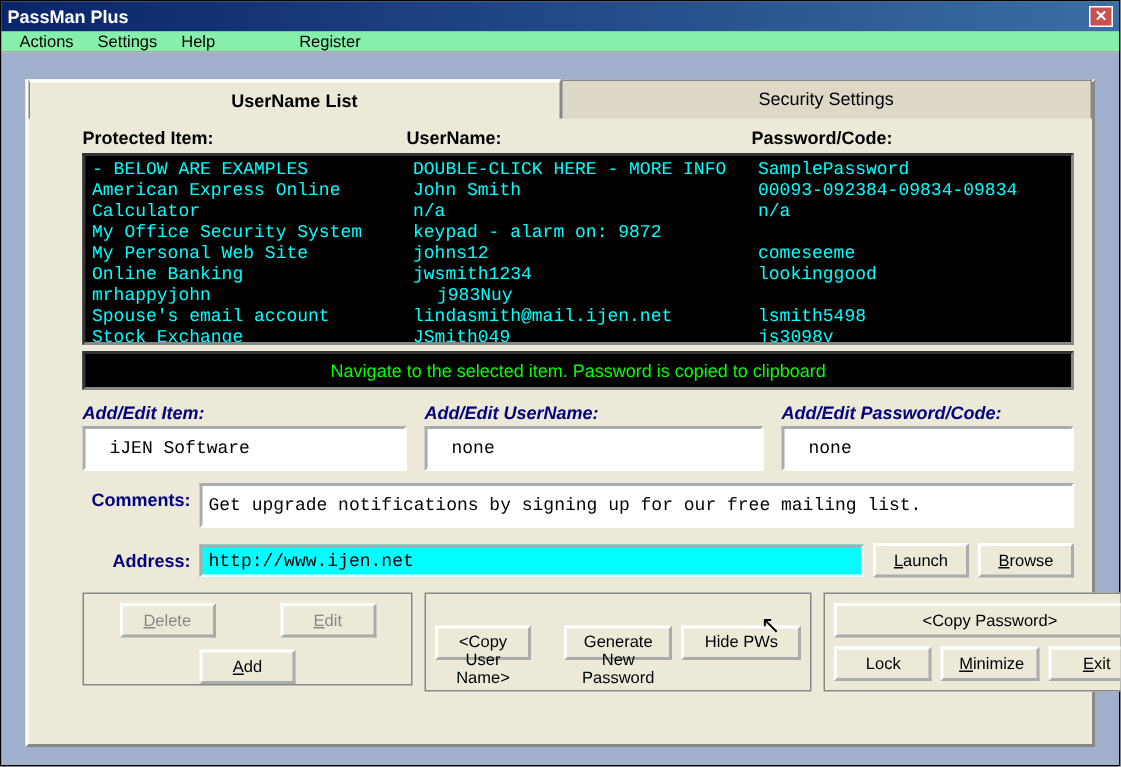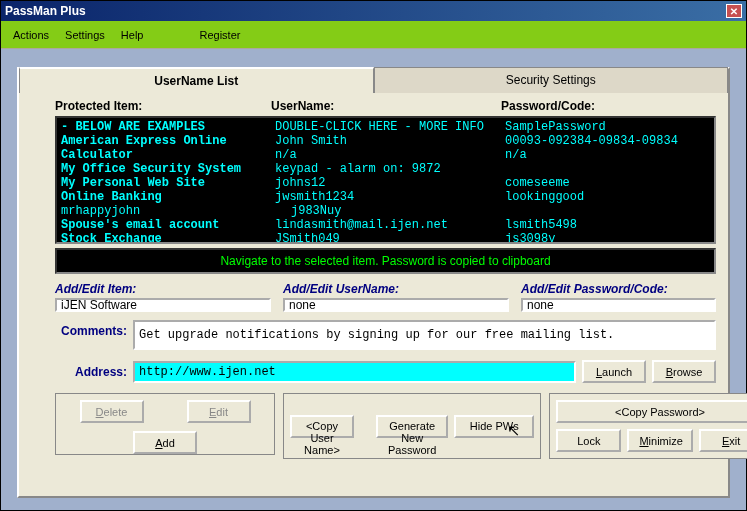--- a/index.html
+++ b/index.html
@@ -1,46 +1,46 @@
 <!DOCTYPE html>
 <html><head>
 <meta charset="utf-8">
 <style>
 * { box-sizing: border-box; margin: 0; padding: 0; }
 body { font-family: Tahoma, Arial, sans-serif; font-size: 11px; background: #3a5a8a; width: 747px; height: 511px; overflow: hidden; }
 .window { width: 747px; height: 511px; background: #ece9d8; border: 1px solid #000; display: flex; flex-direction: column; }
 .titlebar { background: linear-gradient(to right, #0a246a, #3a6ea5); color: #fff; height: 20px; display: flex; align-items: center; padding: 0 4px; font-weight: bold; }
 .titlebar .title { flex: 1; font-size: 12px; }
 .titlebar .close { width: 16px; height: 14px; background: #c75050; border: 1px solid #fff; color: #fff; display: flex; align-items: center; justify-content: center; font-size: 10px; cursor: pointer; }
-.menubar { background: #84cc16; height: 28px; display: flex; align-items: center; padding: 0 4px; border-bottom: 1px solid #aca899; }
+.menubar { background: #86efac; height: 14px; display: flex; align-items: center; padding: 0 4px; border-bottom: 1px solid #aca899; }
 .menubar span { padding: 2px 8px; cursor: pointer; }
 .menubar .register { margin-left: 40px; }
 .content { flex: 1; padding: 18px 16px 12px 16px; background: #a0b0cc; }
 .panel { background: #ece9d8; border: 2px solid #fff; border-right-color: #888; border-bottom-color: #888; height: 100%; position: relative; }
 .tabs { display: flex; position: absolute; top: -2px; left: 0; right: 0; }
 .tab { flex: 1; text-align: center; padding: 5px 0; background: #ece9d8; border: 1px solid #888; border-bottom: none; cursor: pointer; font-size: 12px; }
 .tab.active { background: #ece9d8; border-top: 2px solid #fff; font-weight: bold; position: relative; z-index: 2; }
 .tab:not(.active) { background: #ddd8c8; }
 .tabbody { padding: 30px 12px 12px 12px; margin-left: 24px; }
 .headers { display: flex; font-weight: bold; font-size: 12px; margin-bottom: 3px; }
 .headers .h1 { width: 216px; }
 .headers .h2 { width: 230px; }
 .headers .h3 { flex: 1; }
 .listbox { background: #000; color: #00ffff; font-family: "Courier New", monospace; font-size: 12px; height: 128px; border: 2px inset #888; overflow-y: scroll; padding: 2px 0; position: relative; }
 .listrow { display: flex; white-space: pre; padding: 0 4px; line-height: 14px; cursor: pointer; }
-.listrow .c1 { width: 214px; overflow: hidden; font-weight: bold; }
+.listrow .c1 { width: 214px; overflow: hidden; }
 .listrow .c2 { width: 230px; overflow: hidden; }
 .listrow .c3 { flex: 1; overflow: hidden; }
 .navmsg { background: #000; color: #00ff00; text-align: center; padding: 4px; margin-top: 4px; border: 2px inset #888; font-size: 12px; }
 .editrow { display: flex; margin-top: 8px; gap: 12px; }
 .editcol { flex: 1; }
 .editcol.pi { flex: 0 0 216px; }
 .editcol.un { flex: 0 0 226px; }
 .lbl { color: #000080; font-weight: bold; font-size: 12px; margin-bottom: 2px; display: block; font-style: italic; }
-.tin { width: 100%; border: 2px inset #fff; padding: 3px 4px; font-family: Liberation Sans, sans-serif; font-size: 12px; height: 14px; }
+.tin { width: 100%; border: 2px inset #fff; padding: 3px 16px; font-family: Liberation Mono, monospace; font-size: 12px; height: 30px; }
 .commrow { display: flex; align-items: flex-start; margin-top: 8px; gap: 6px; }
 .commrow .clbl { color: #000080; font-weight: bold; width: 72px; text-align: right; padding-top: 4px; font-size: 12px; }
 .commrow .cin { flex: 1; border: 2px inset #fff; padding: 3px 4px; font-family: "Courier New", monospace; font-size: 12px; height: 30px; }
 .addrrow { display: flex; align-items: center; margin-top: 10px; gap: 6px; }
 .addrrow .albl { color: #000080; font-weight: bold; width: 72px; text-align: right; font-size: 12px; }
 .addrrow .ain { flex: 1; border: 2px inset #fff; padding: 3px 4px; font-family: "Courier New", monospace; font-size: 12px; height: 22px; background: #00ffff; }
 .btn { background: #ece9d8; border: 2px outset #fff; padding: 3px 10px; cursor: pointer; font-size: 11px; min-width: 64px; height: 23px; }
 .btn.disabled { color: #888; }
 .btnrow { display: flex; margin-top: 10px; gap: 8px; align-items: stretch; }
 .btngroup { border: 1px solid #888; padding: 6px; display: flex; gap: 8px; align-items: center; background: #ece9d8; }

